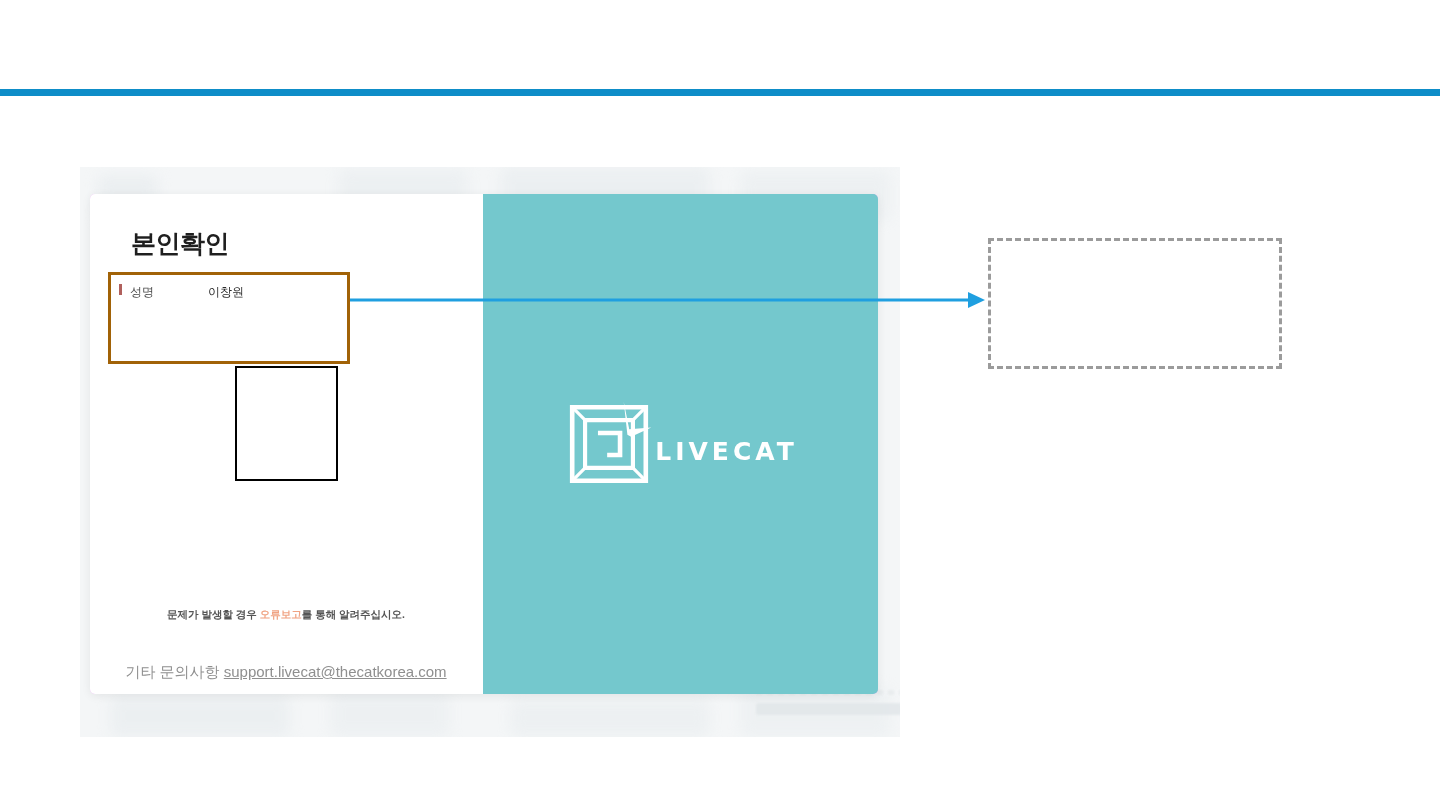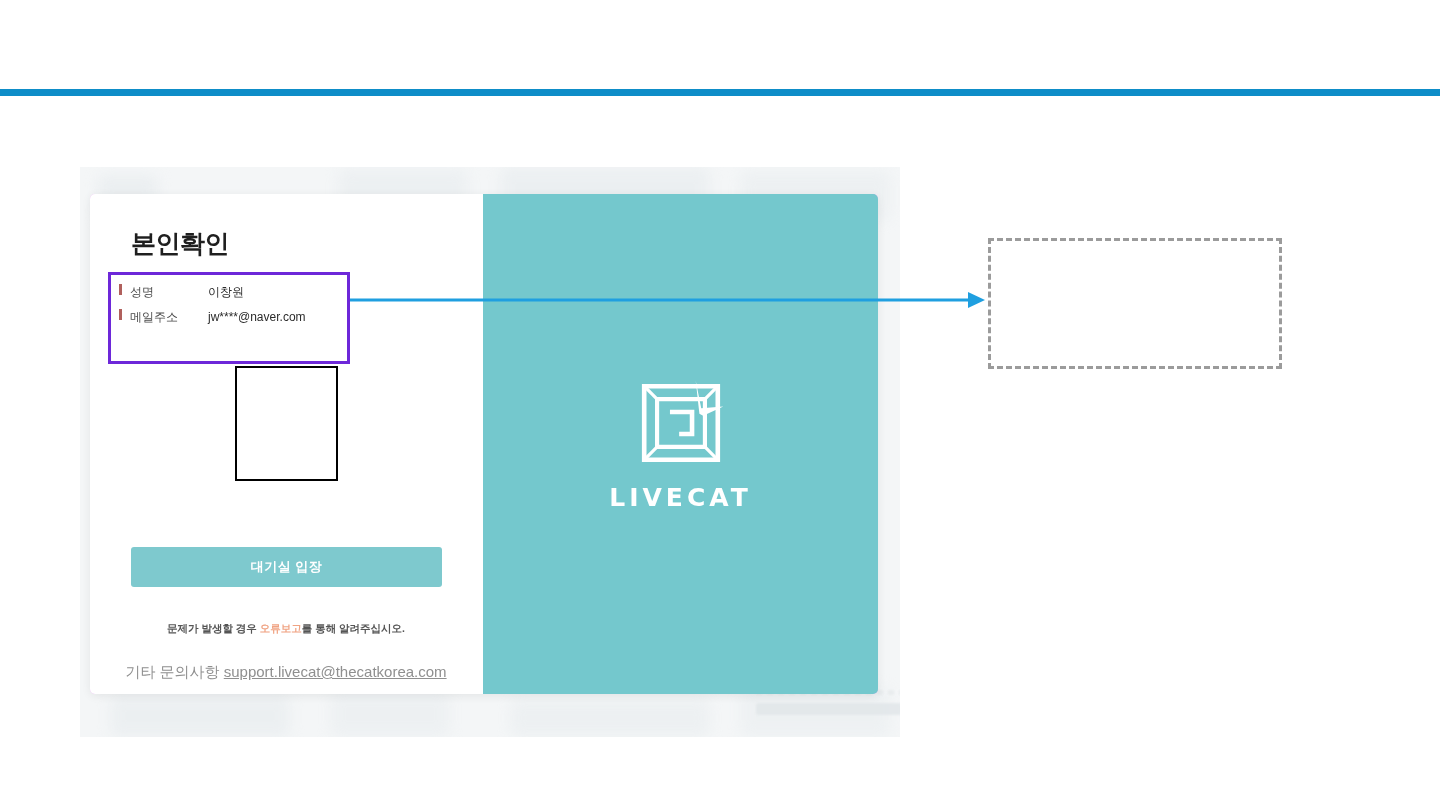--- a/index.html
+++ b/index.html
@@ -88,21 +88,20 @@
   #card-left {
     width: 393px;
     height: 100%;
     background: #ffffff;
     position: relative;
   }
   #card-right {
     flex: 1;
     background: #74c8cd;
     display: flex;
-    flex-direction: column;
     align-items: center;
     justify-content: center;
   }
 
   
   #page-title {
     position: absolute;
     left: 41px;
     top: 33px;
     font-size: 25px;
@@ -111,21 +110,21 @@
     letter-spacing: -0.5px;
   }
 
   
   #info-box {
     position: absolute;
     left: 18px;
     top: 78px;
     width: 242px;
     height: 92px;
-    border: 3px solid #6d28d9;
+    border: 3px solid #a16207;
     box-sizing: border-box;
     padding: 9px 0 0 8px;
   }
   .info-row {
     display: flex;
     align-items: baseline;
     height: 25px;
   }
   .info-tick {
     width: 3px;
@@ -186,21 +185,21 @@
     font-weight: bold;
     font-family: inherit;
     cursor: pointer;
     letter-spacing: .5px;
   }
 
   
   #error-line {
     position: absolute;
     left: 26px;
-    top: 428px;
+    top: 414px;
     width: 340px;
     text-align: center;
     font-size: 10.5px;
     color: #555555;
     font-weight: bold;
   }
   #error-report-link {
     color: #f0a383;
     cursor: pointer;
   }
@@ -271,31 +270,25 @@
   <div id="card-left">
 
     <div id="page-title">본인확인</div>
 
     <div id="info-box">
       <div class="info-row">
         <span class="info-tick"></span>
         <span class="info-label">성명</span>
         <span class="info-value">이창원</span>
       </div>
-      <div class="info-row">
-        <span class="info-tick"></span>
-        <span class="info-label">메일주소</span>
-        <span class="info-value">jw****@naver.com</span>
-      </div>
     </div>
 
     <div id="photo-placeholder"></div>
 
 
-    <button id="enter-button">대기실 입장</button>
 
     <div id="error-line">
       <span>문제가 발생할 경우 </span><span id="error-report-link">오류보고</span><span>를 통해 알려주십시오.</span>
     </div>
 
     <div id="contact-line">
       <span>기타 문의사항 </span><span id="contact-email">support.livecat@thecatkorea.com</span>
     </div>
 
   </div>

